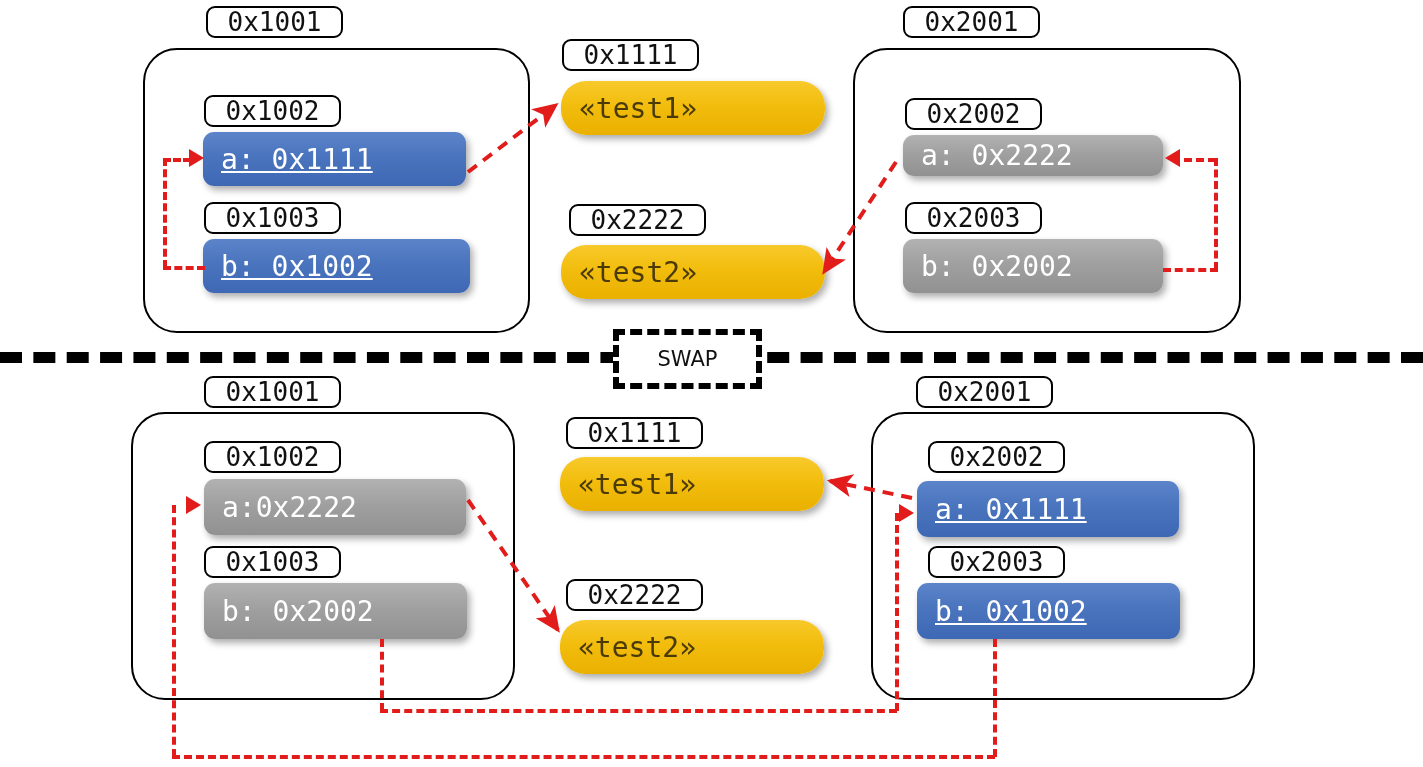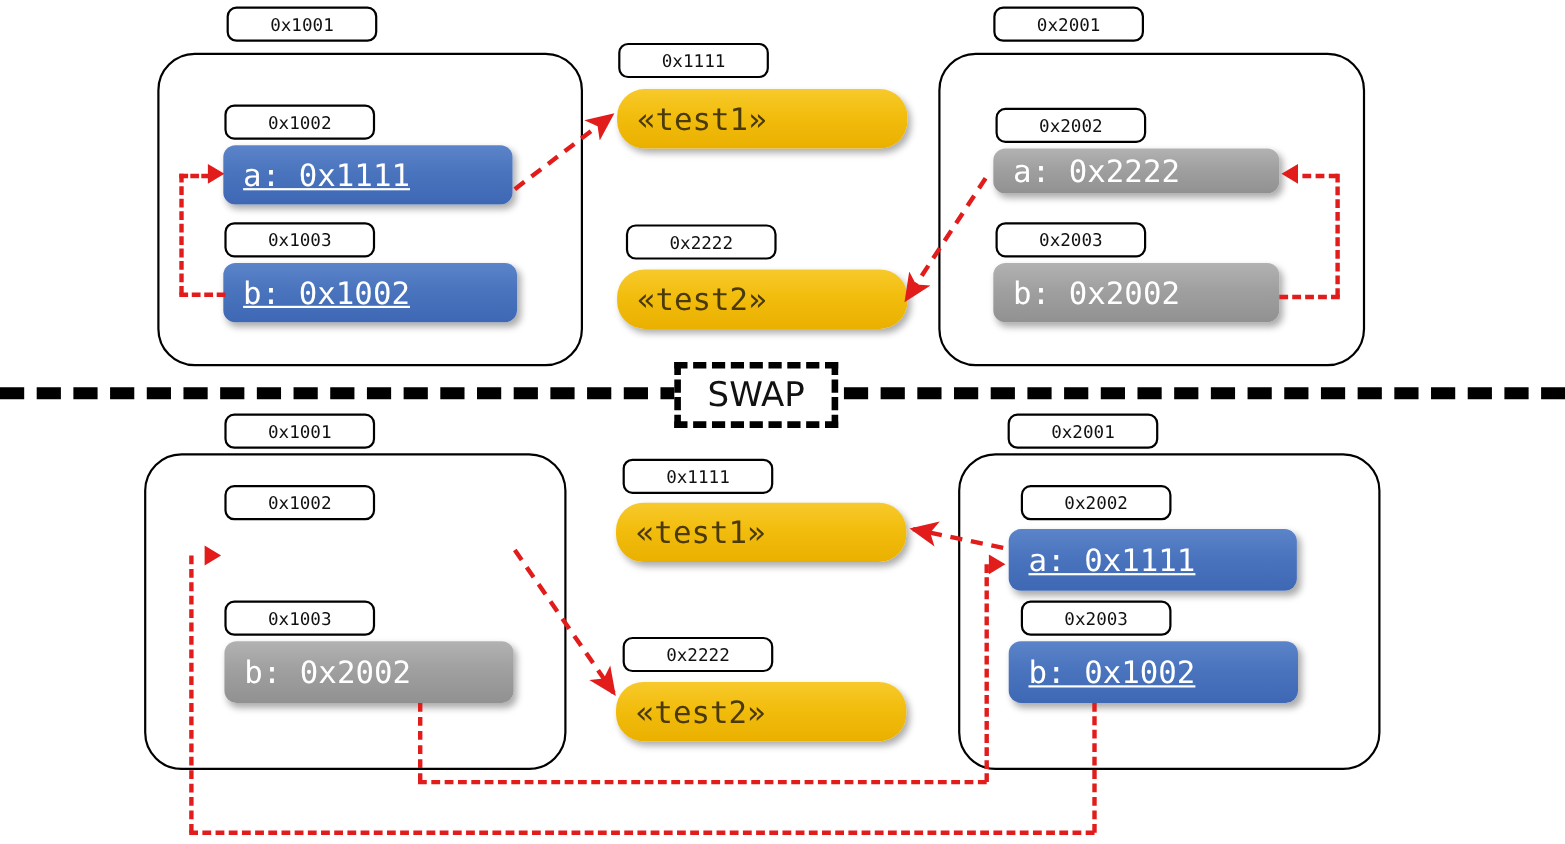--- a/index.html
+++ b/index.html
@@ -9,39 +9,39 @@
   .stage{position:absolute;left:0;top:0;width:1423px;height:767px;}
 
   
   .frame{position:absolute;border:2.5px solid #000;border-radius:34px;
          background:#fff;box-sizing:border-box;}
 
   
   .addr{position:absolute;border:2.5px solid #000;border-radius:9px;
         background:#fff;box-sizing:border-box;
         display:flex;align-items:center;justify-content:center;
-        font-size:16px;color:#111;letter-spacing:0px;z-index:6;}
+        font-size:26px;color:#111;letter-spacing:0px;z-index:6;}
 
   
   .chip{position:absolute;border-radius:11px;box-sizing:border-box;
         display:flex;align-items:center;
         font-size:28px;color:#ffffff;white-space:pre;
         padding-left:18px;letter-spacing:0px;z-index:5;
         box-shadow:3px 4px 7px rgba(0,0,0,.33);}
   .chip.blue{background:linear-gradient(180deg,#5b84ca 0%,#4a74bd 45%,#3e68b4 100%);text-decoration:underline;}
   .chip.gray{background:linear-gradient(180deg,#b2b2b2 0%,#a0a0a0 45%,#919191 100%);}
   .chip.yellow{background:linear-gradient(180deg,#f7c92b 0%,#f2bd0d 45%,#eab000 100%);
                color:#4a3a08;border-radius:25px;}
 
   
   .divider{position:absolute;left:0;height:0;border-top:11px dashed #000;z-index:3;}
   .swapbox{position:absolute;border:6px dashed #000;background:#fff;
            display:flex;align-items:center;justify-content:center;
            font-family:"DejaVu Sans","Liberation Sans",sans-serif;
-           font-size:31px;color:#111;z-index:8;box-sizing:border-box;}
+           font-size:21px;color:#111;z-index:8;box-sizing:border-box;}
 
   
   .rh{position:absolute;height:0;border-top:4px dashed #e21b1b;z-index:7;}
   .rv{position:absolute;width:0;border-left:4px dashed #e21b1b;z-index:7;}
   .diag{position:absolute;z-index:7;overflow:visible;}
   .arrowhead{position:absolute;width:0;height:0;z-index:8;}
   .ah-right{border-top:9px solid transparent;border-bottom:9px solid transparent;
             border-left:15px solid #e21b1b;}
   .ah-left{border-top:9px solid transparent;border-bottom:9px solid transparent;
            border-right:15px solid #e21b1b;}
@@ -96,20 +96,21 @@
   <div class="rh" style="left:1184px;top:158px;width:32px;"></div>
   <div class="arrowhead ah-left" style="left:1165px;top:149px;"></div>
 
   <div class="divider" style="left:0px;top:352px;width:1423px;"></div>
   <div class="swapbox" style="left:613px;top:329px;width:149px;height:60px;">SWAP</div>
 
   <div class="frame" style="left:131px;top:412px;width:384px;height:288px;"></div>
   <div class="addr" style="left:204px;top:376px;width:137px;height:32px;">0x1001</div>
 
   <div class="addr" style="left:204px;top:441px;width:137px;height:32px;">0x1002</div>
+  <div class="chip gray" style="left:204px;top:479px;width:262px;height:56px;">a:0x2222</div>
 
   <div class="addr" style="left:204px;top:546px;width:137px;height:32px;">0x1003</div>
   <div class="chip gray" style="left:204px;top:583px;width:263px;height:56px;">b: 0x2002</div>
 
   <div class="frame" style="left:871px;top:412px;width:384px;height:288px;"></div>
   <div class="addr" style="left:916px;top:376px;width:137px;height:32px;">0x2001</div>
 
   <div class="addr" style="left:928px;top:441px;width:137px;height:32px;">0x2002</div>
   <div class="chip blue" style="left:917px;top:481px;width:262px;height:56px;">a: 0x1111</div>
 

